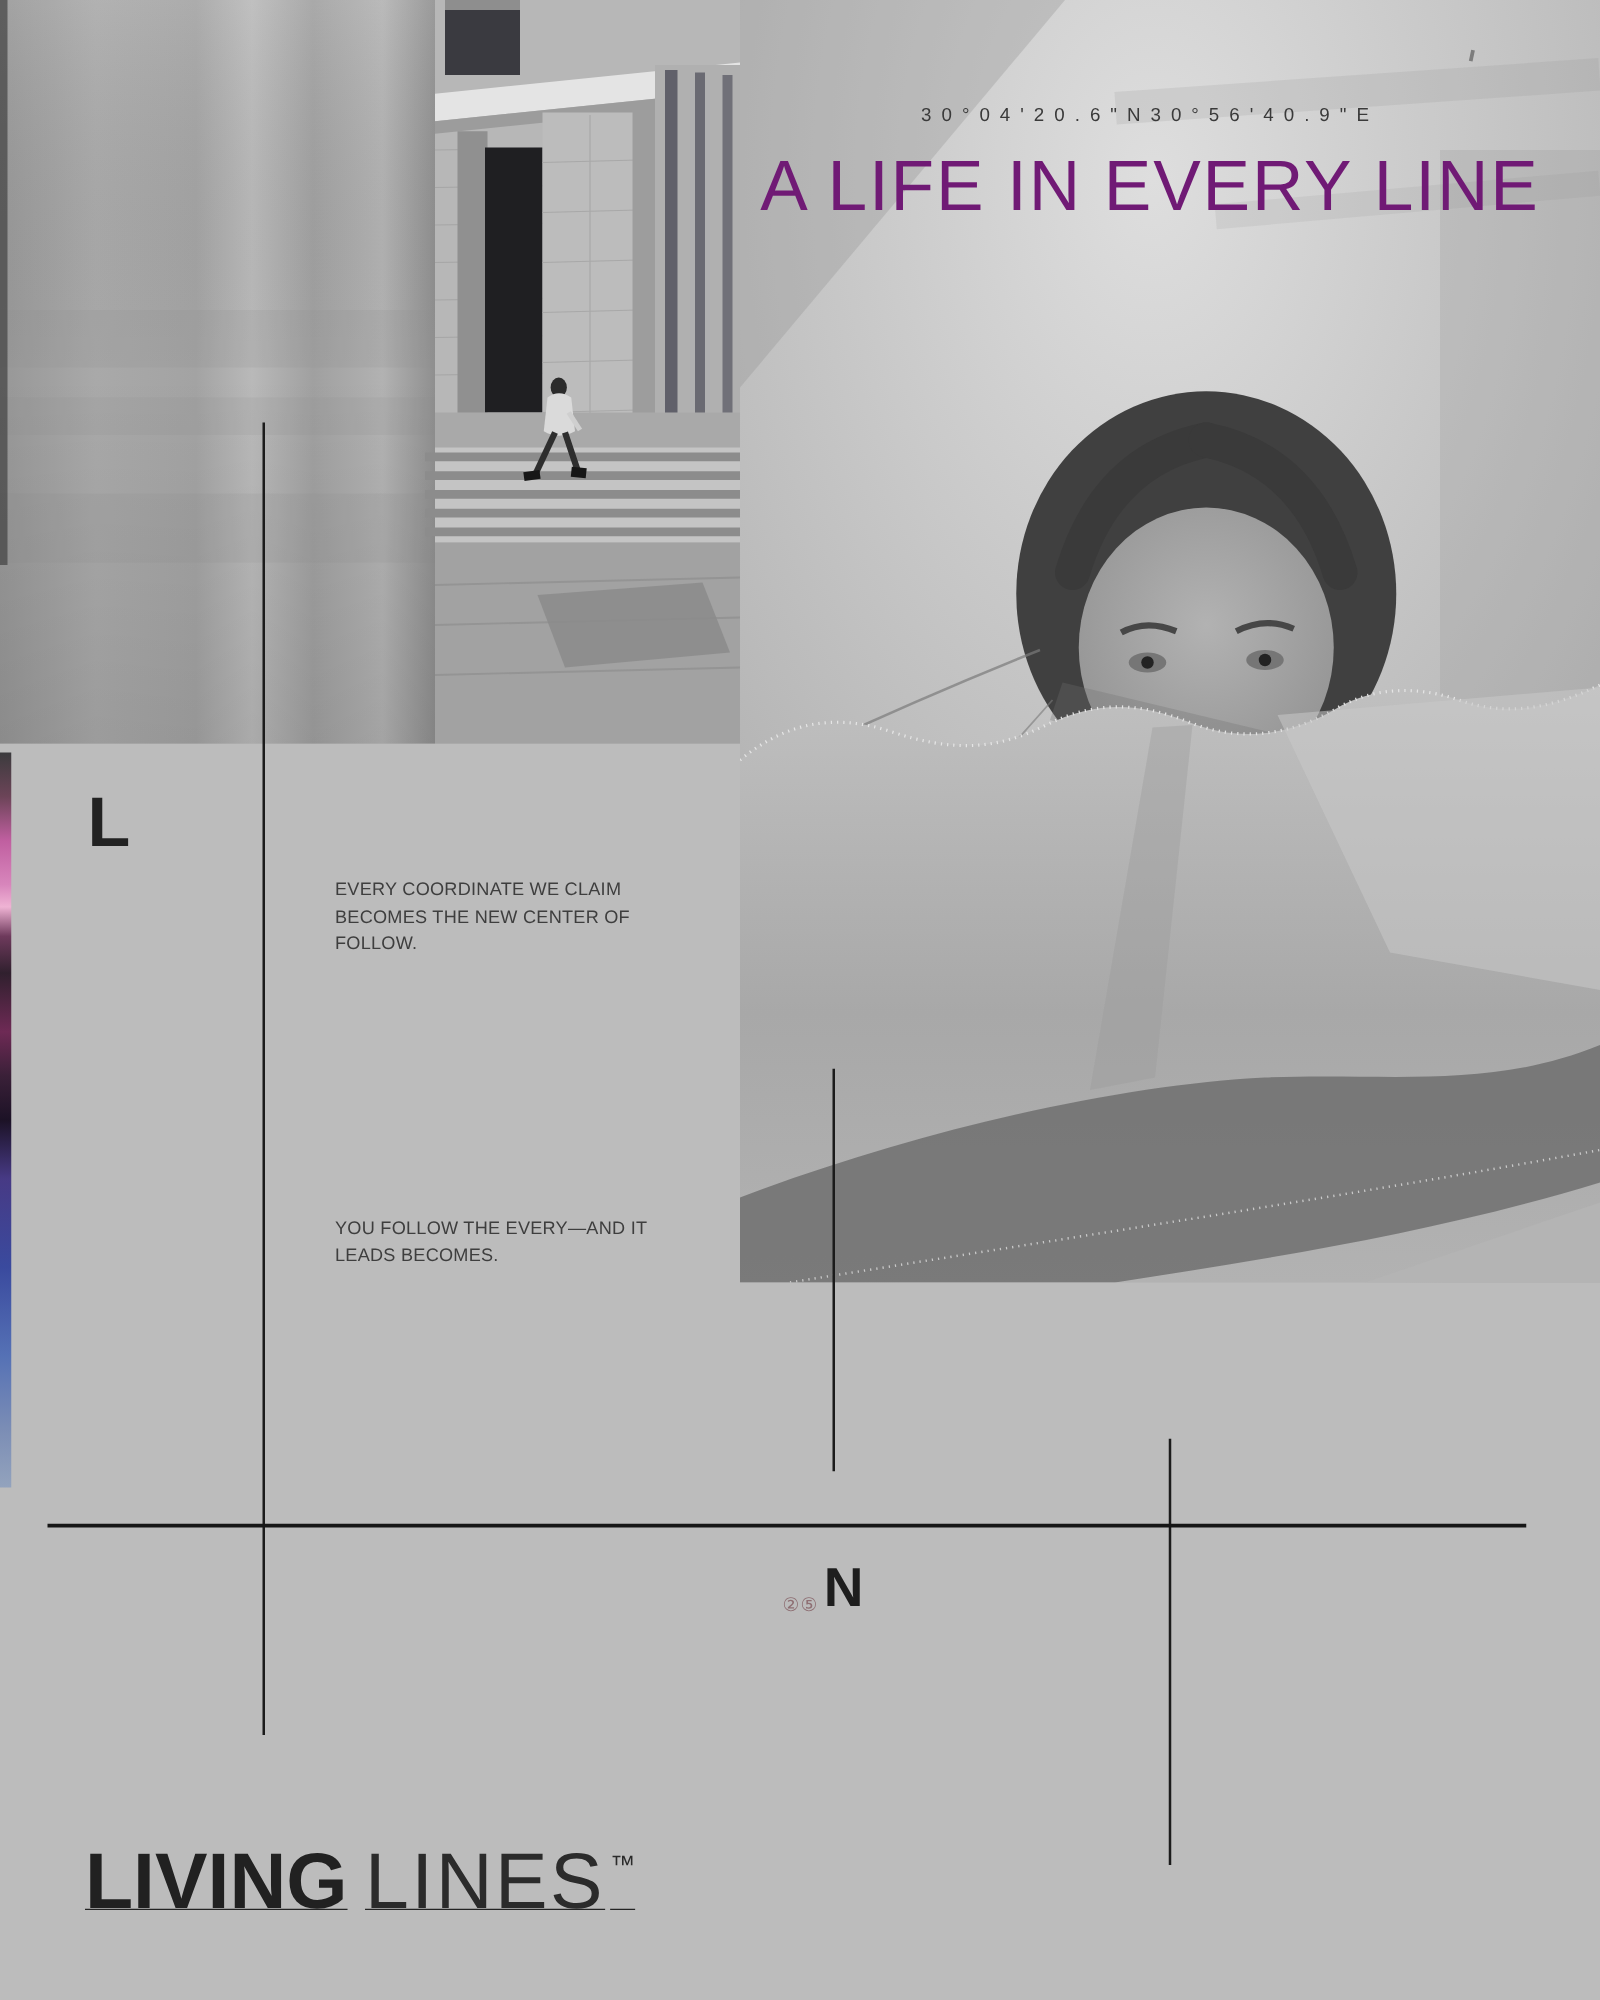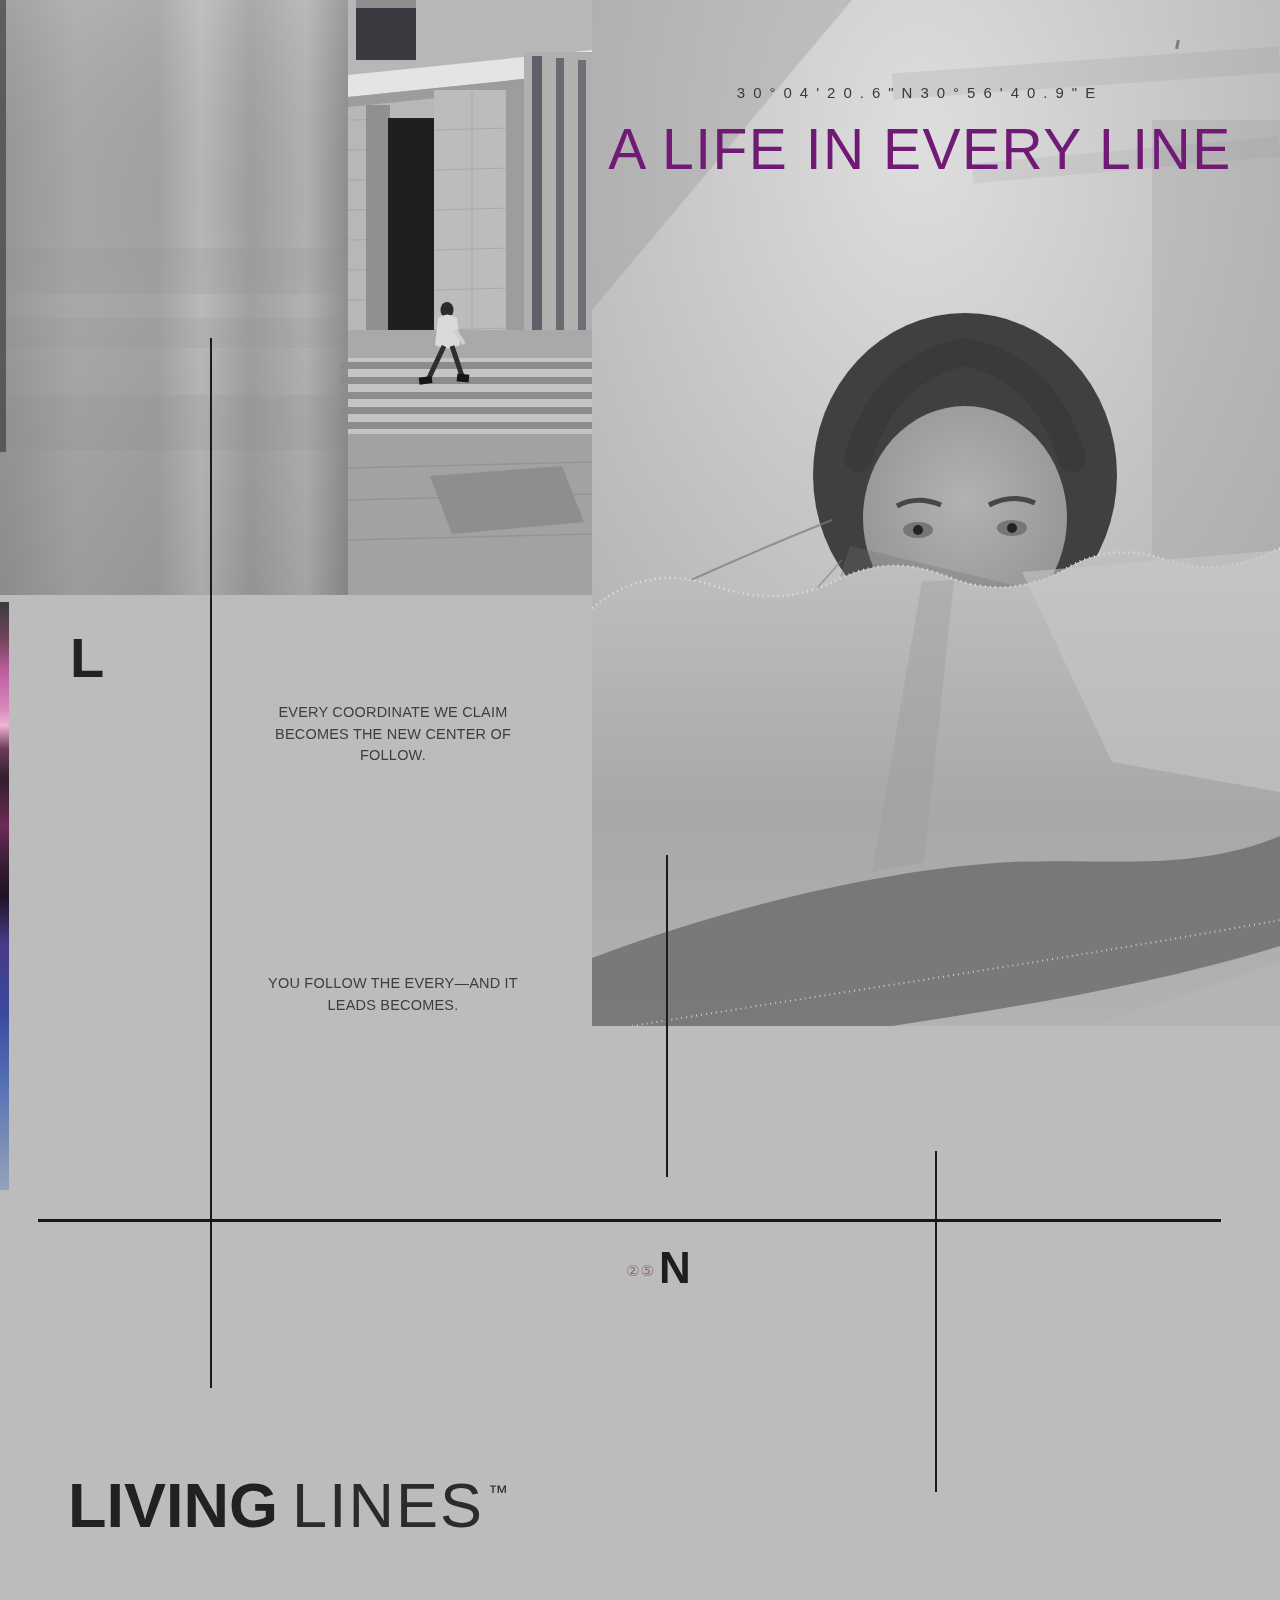--- a/index.html
+++ b/index.html
@@ -32,42 +32,42 @@
     left:560px;top:116px;width:720px;text-align:center;
     font-size:57px;font-weight:300;letter-spacing:1.5px;color:#701a75;
     white-space:nowrap;
   }
   .letter-mark{
     left:70px;top:630px;font-size:56px;font-weight:700;color:#222;
     line-height:1;
   }
   .statement{
     left:268px;width:250px;font-size:14.5px;line-height:21.5px;
-    color:#3e3e3e;letter-spacing:.2px;text-align:center;
+    color:#3e3e3e;letter-spacing:.2px;
   }
   .statement-1{top:702px;}
   .statement-2{top:973px;}
   
   .line{background:#1b1b1b;}
   .vline1{left:210px;top:338px;width:2px;height:1050px;}
   .vline2{left:666px;top:855px;width:2px;height:322px;}
   .vline3{left:935px;top:1151px;width:2px;height:341px;}
   .hline{left:38px;top:1219px;width:1183px;height:3px;background:#161616;}
   
   .compass{
-    left:626px;top:1243px;height:50px;display:flex;align-items:center;
+    left:626px;top:1243px;height:50px;display:flex;align-items:flex-end;
   }
   .compass .digits{
     font-size:15px;color:#8e6f73;letter-spacing:1px;margin-top:6px;
   }
   .compass .north{
     font-size:44px;font-weight:700;color:#1e1e1e;margin-left:4px;line-height:1;
   }
   
-  .logo{left:68px;top:1474px;white-space:nowrap;line-height:1;}
+  .logo{left:68px;top:1474px;white-space:nowrap;line-height:1;text-decoration:underline;}
   .logo .w1{font-size:63px;font-weight:700;color:#212121;letter-spacing:0;}
   .logo .w2{font-size:63px;font-weight:400;color:#2b2b2b;letter-spacing:2px;margin-left:14px;}
   .logo .tm{font-size:20px;font-weight:400;color:#2b2b2b;vertical-align:28px;margin-left:4px;}
   
   .tick{
     left:1176px;top:40px;width:3px;height:9px;background:#6a6a6a;
     transform:rotate(12deg);opacity:.8;
   }
 </style>
 </head>

